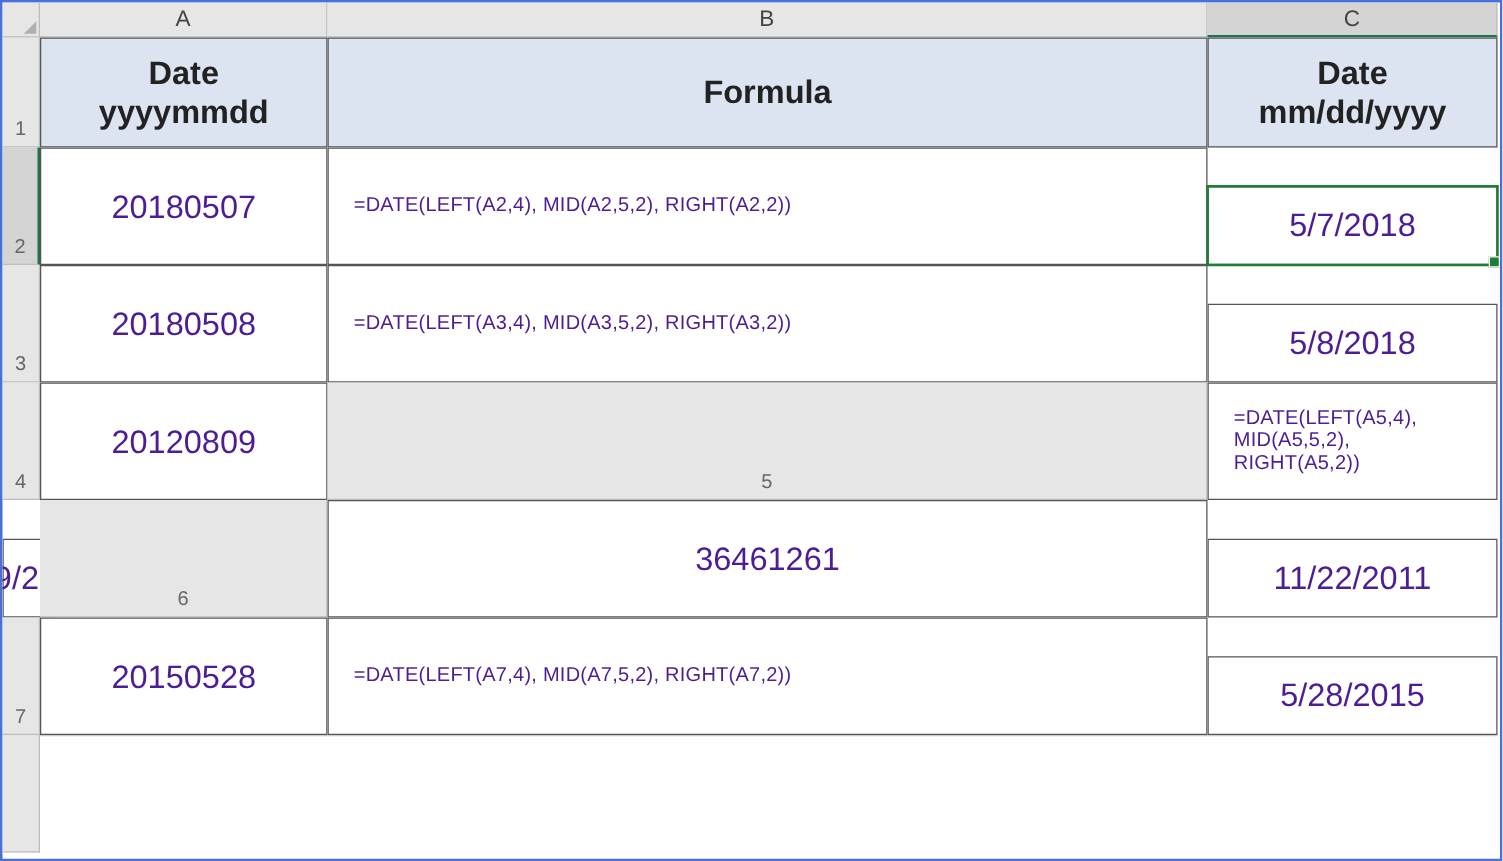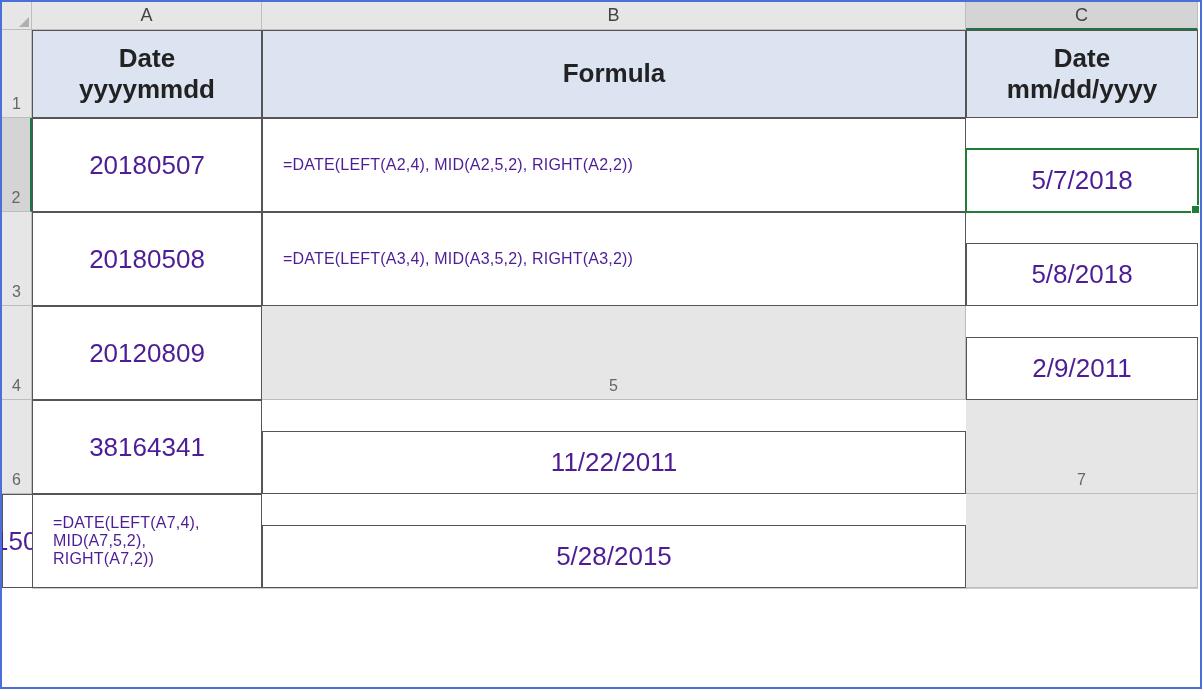--- a/index.html
+++ b/index.html
@@ -140,24 +140,25 @@
 
     <div class="hdr row">3</div>
     <div class="td colA">20180508</div>
     <div class="td colB">=DATE(LEFT(A3,4), MID(A3,5,2), RIGHT(A3,2))</div>
     <div class="td colC">5/8/2018</div>
 
     <div class="hdr row">4</div>
     <div class="td colA">20120809</div>
 
     <div class="hdr row">5</div>
+    <div class="td colB">=DATE(LEFT(A5,4), MID(A5,5,2), RIGHT(A5,2))</div>
     <div class="td colC">2/9/2011</div>
 
     <div class="hdr row">6</div>
-    <div class="td colA">38164341</div>
+    <div class="td colA">36461261</div>
     <div class="td colC">11/22/2011</div>
 
     <div class="hdr row">7</div>
     <div class="td colA">20150528</div>
     <div class="td colB">=DATE(LEFT(A7,4), MID(A7,5,2), RIGHT(A7,2))</div>
     <div class="td colC">5/28/2015</div>
 
     <div class="hdr row" style="font-size:10px;"></div>
     <div class="bottom-gutter"></div>
 

